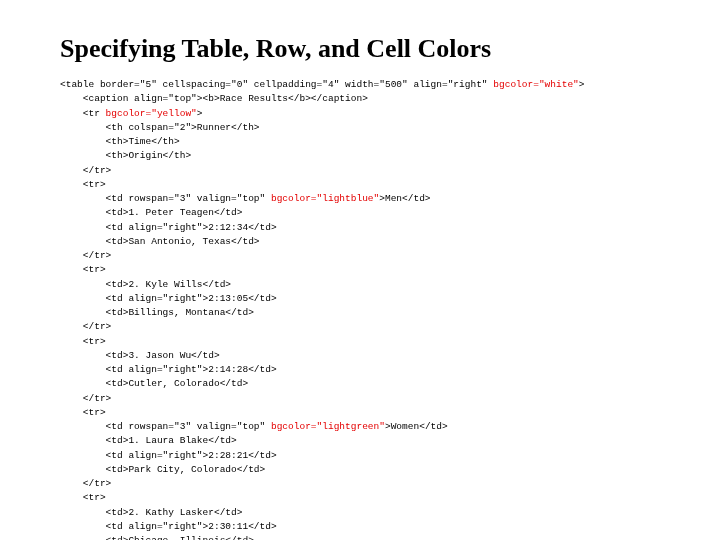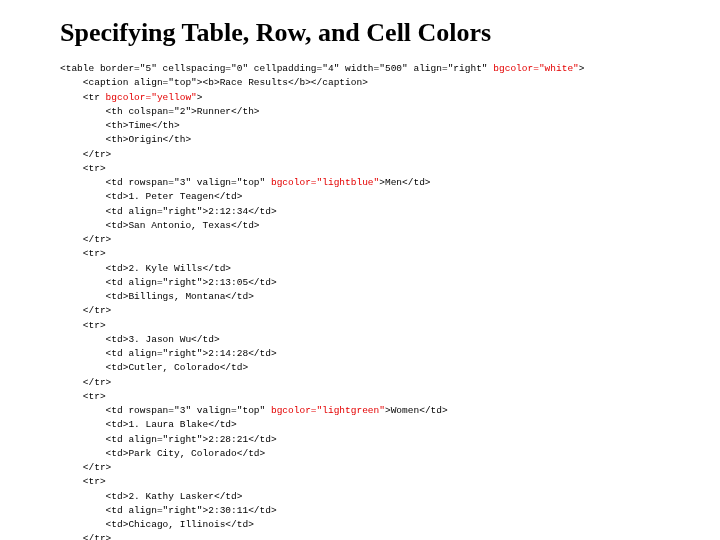--- a/index.html
+++ b/index.html
@@ -11,21 +11,21 @@
     font-family: "Times New Roman", Times, serif;
     color: #000;
     overflow: hidden;
   }
   .slide {
     padding: 18px 40px 0 60px;
   }
   .title {
     font-size: 26px;
     font-weight: bold;
-    margin: 0 0 14px 0;
+    margin: 16px 0 14px 0;
   }
   pre.code {
     font-family: "Courier New", Courier, monospace;
     font-size: 9.5px;
     line-height: 1.5;
     white-space: pre;
     margin: 0;
     color: #000;
   }
   .hl {

